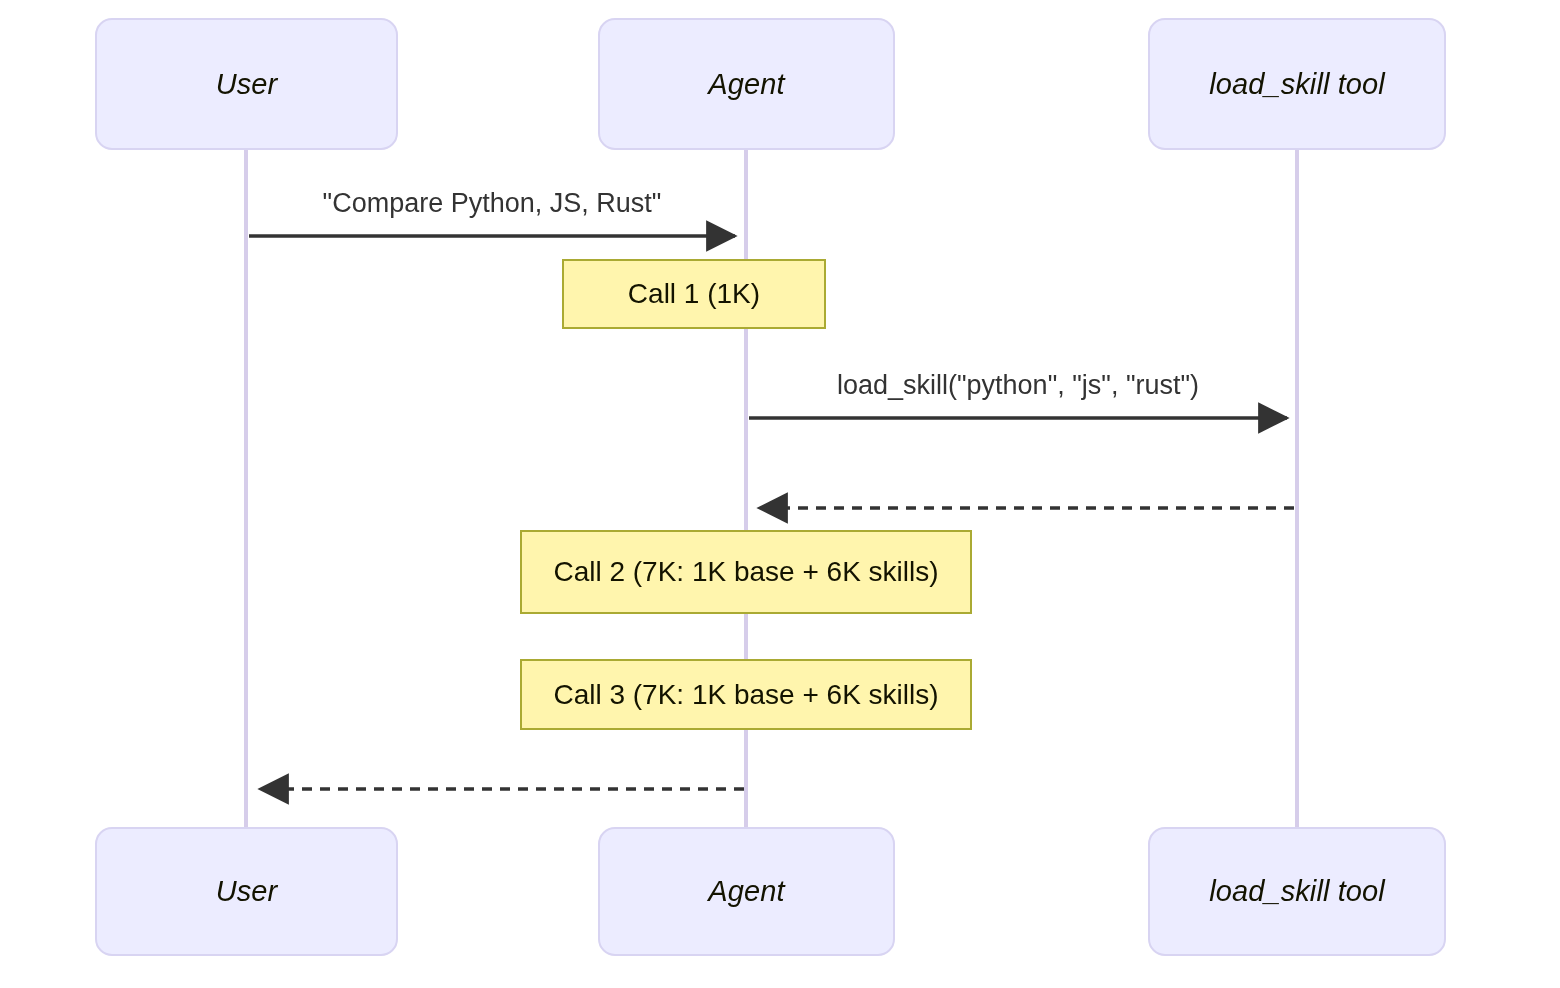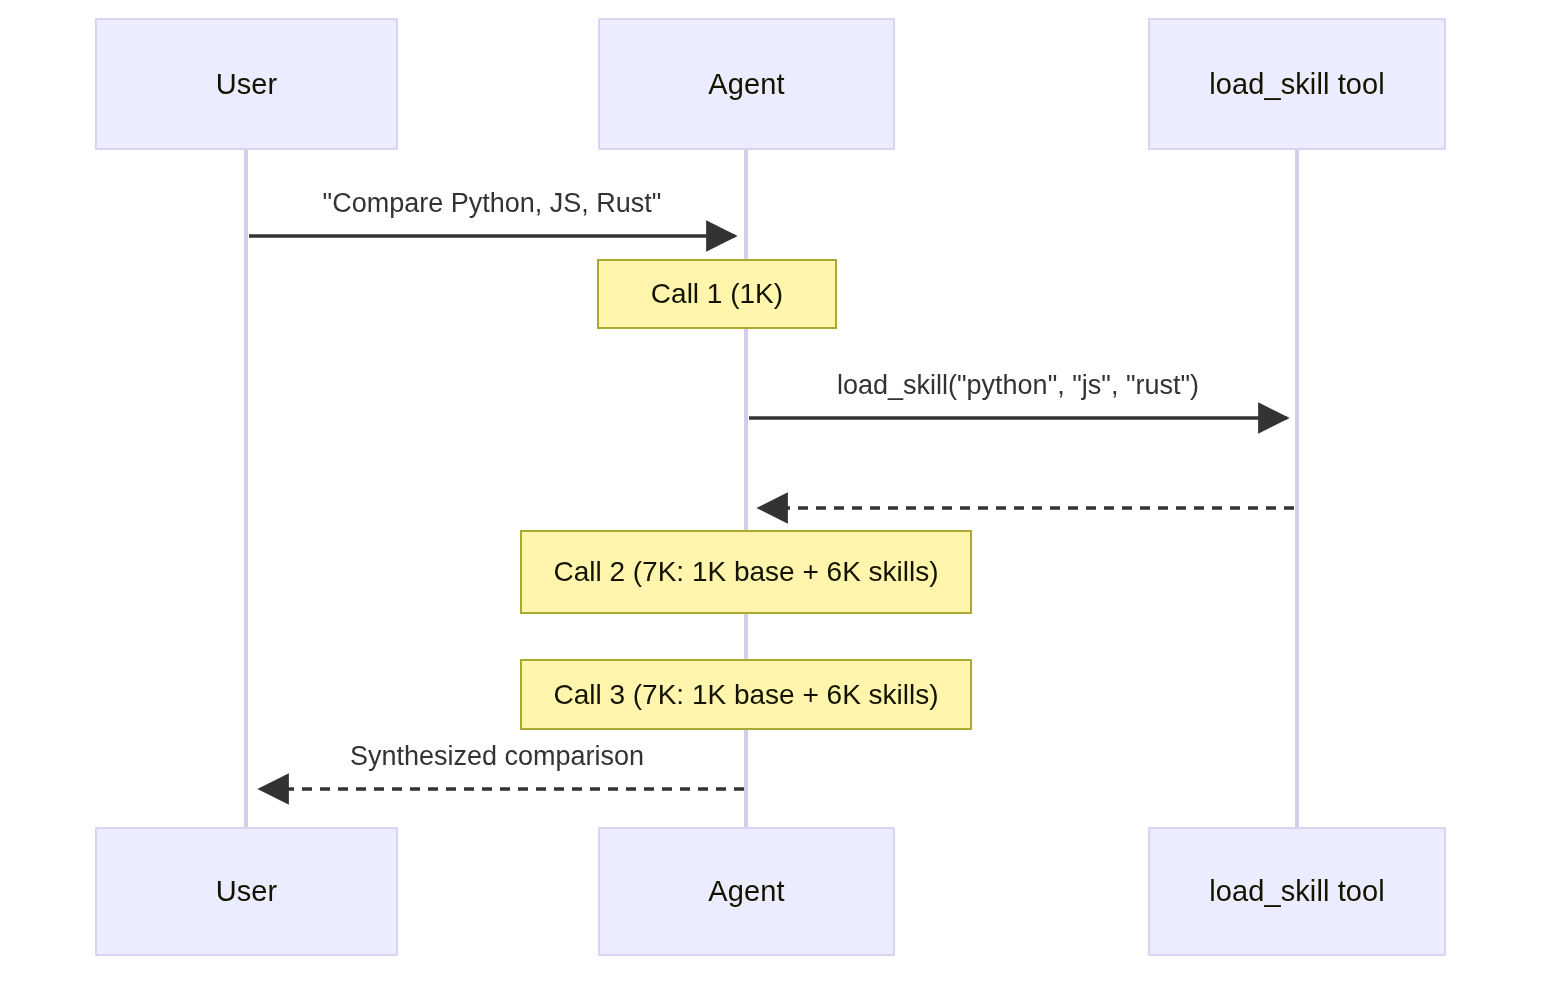--- a/index.html
+++ b/index.html
@@ -24,24 +24,25 @@
     top: 0;
     width: 1560px;
     height: 988px;
   }
   
   .actor-box {
     position: absolute;
     box-sizing: border-box;
     background: #ECECFF;
     border: 2px solid #D8D4F2;
-    border-radius: 1px;
+    border-radius: 17px;
     display: flex;
     align-items: center;
     justify-content: center;
+    font-style: italic;
   }
   .actor-label {
     font-size: 29px;
     color: #131300;
     font-weight: 400;
     letter-spacing: 0.1px;
     white-space: nowrap;
   }
   
   .note-box {
@@ -106,23 +107,22 @@
 
   <div class="actor-box" style="left:1148px; top:18px; width:298px; height:132px;">
     <span class="actor-label">load_skill tool</span>
   </div>
 
   <div class="msg-label" style="left:492px; top:188px;">"Compare Python, JS, Rust"</div>
 
   <div class="msg-label" style="left:1018px; top:370px;">load_skill("python", "js", "rust")</div>
 
 
-  <div class="msg-label" style="left:497px; top:741px;">Synthesized comparison</div>
 
-  <div class="note-box" style="left:597px; top:259px; width:240px; height:70px;">
+  <div class="note-box" style="left:562px; top:259px; width:264px; height:70px;">
     <span class="note-label">Call 1 (1K)</span>
   </div>
 
   <div class="note-box" style="left:520px; top:530px; width:452px; height:84px;">
     <span class="note-label">Call 2 (7K: 1K base + 6K skills)</span>
   </div>
 
   <div class="note-box" style="left:520px; top:627px; width:452px; height:71px;margin-top:32px;">
     <span class="note-label">Call 3 (7K: 1K base + 6K skills)</span>
   </div>

